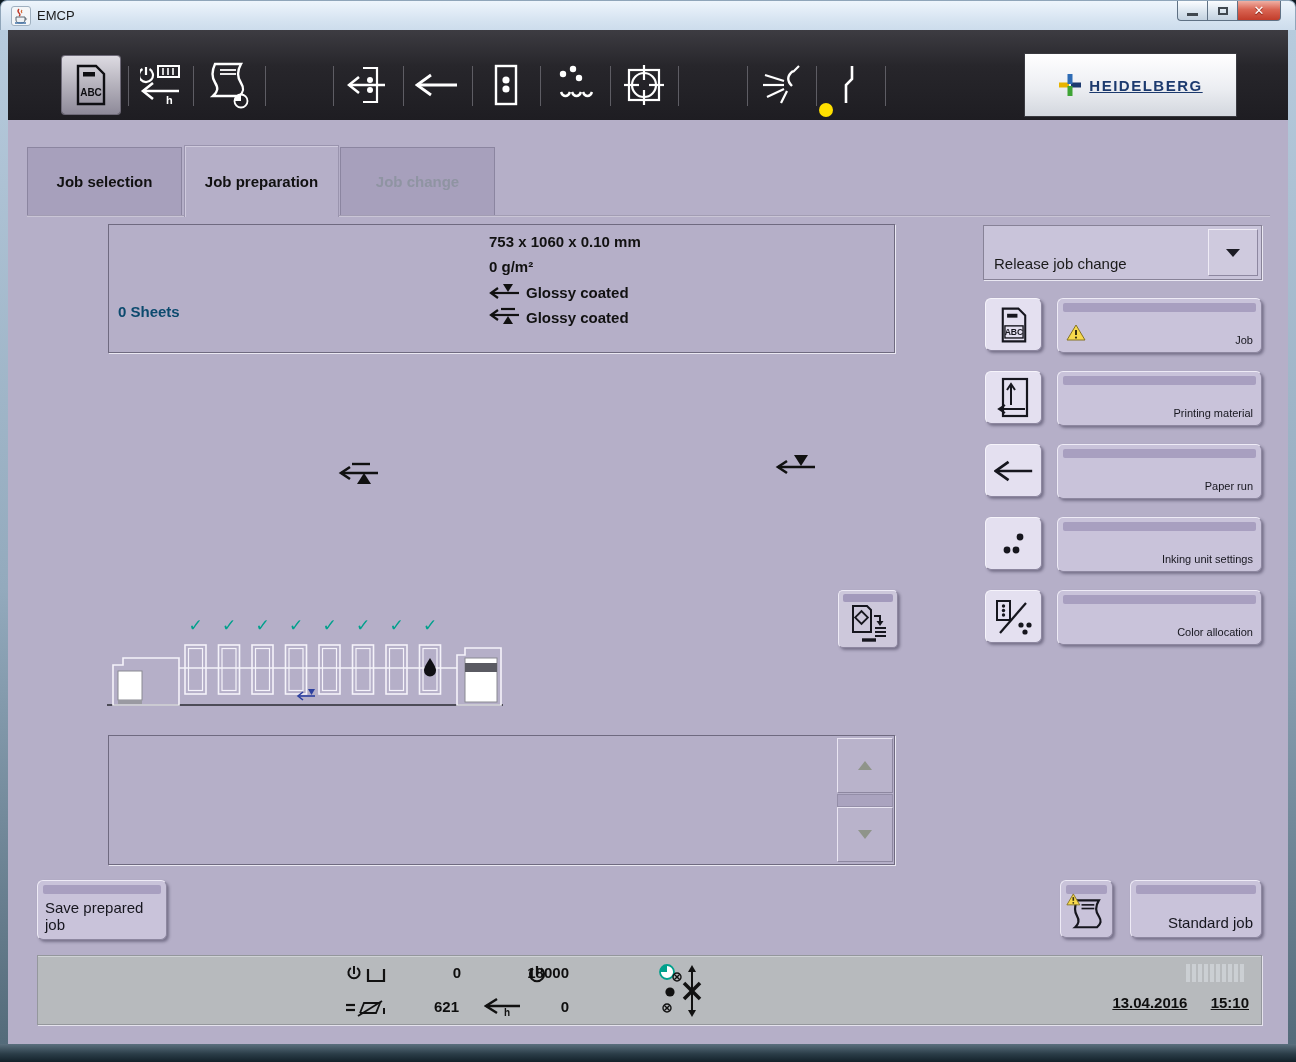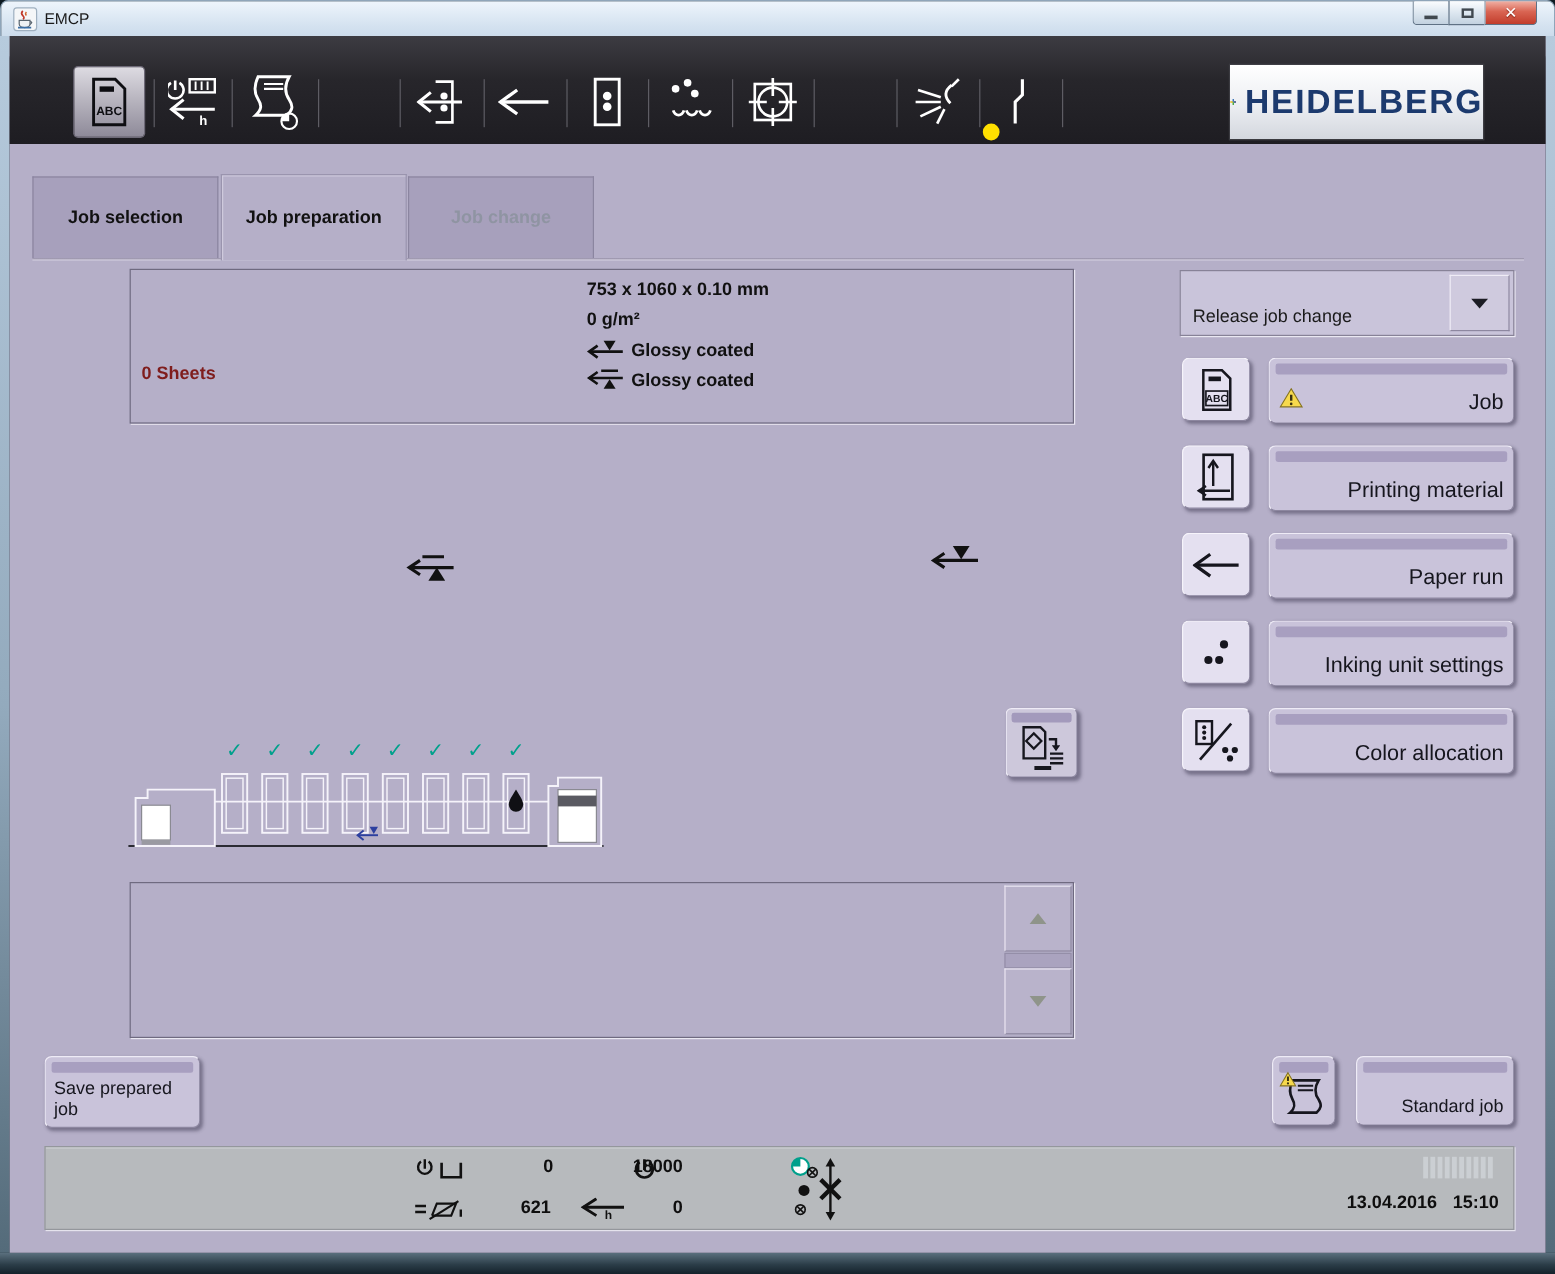--- a/index.html
+++ b/index.html
@@ -37,58 +37,58 @@
   .toolbar { position:absolute; top:0; left:0; right:0; height:90px;
     background:linear-gradient(180deg,#3d3c42 0%,#27262b 40%,#1e1d22 100%); }
   .tb-btn { position:absolute; top:26px; width:58px; height:58px; display:flex; align-items:center; justify-content:center; }
   .tb-btn.selected { background:linear-gradient(180deg,#dddbe2 0%,#b9b6c0 45%,#8e8a99 100%);
     border-radius:3px; box-shadow:0 0 0 1px #6e6a78; }
   .tb-sep { position:absolute; top:36px; width:1px; height:40px; background:#5e5d64; }
   .status-dot { position:absolute; width:14px; height:14px; border-radius:50%; background:#ffe000; top:73px; }
   .logo-panel { position:absolute; top:23px; left:1016px; width:213px; height:64px;
     background:linear-gradient(180deg,#ffffff 0%,#eceef2 55%,#d3d7de 100%);
     border:1px solid #3a3a40; display:flex; align-items:center; justify-content:center; gap:7px; }
-  .logo-text { font-size:28px; font-weight:bold; letter-spacing:1.5px; color:#1c3a6e; }
+  .logo-text { font-size:15px; font-weight:bold; letter-spacing:1.5px; color:#1c3a6e;text-decoration:underline; }
 
   
   .content { position:absolute; top:90px; left:0; right:0; bottom:0; }
 
   
   .tab { position:absolute; top:27px; height:68px; width:155px; background:#a7a0bc;
     border:1px solid #8b85a0; border-bottom:none; display:flex; align-items:center; justify-content:center;
     font-size:15px; font-weight:bold; color:#111; }
   .tab.active { top:25px; height:72px; background:#b5afc8; z-index:3;
     border-color:#9a94ae; box-shadow:inset 1px 1px 0 #cfcadd; }
   .tab.disabled { color:#8f94a2; }
   .tab-line { position:absolute; top:95px; left:19px; width:1243px; height:2px;
     background:linear-gradient(180deg,#8f89a2,#ddd9e7); z-index:1; }
 
   
   .sunken { position:absolute; border:1px solid #6f6a80; box-shadow:1px 1px 0 rgba(248,246,252,.8); background:#b5afc8; }
   .infobox { left:100px; top:104px; width:787px; height:129px; }
-  .sheets-label { position:absolute; left:9px; top:78px; font-size:15px; font-weight:bold; color:#7f1d1d; }
+  .sheets-label { position:absolute; left:9px; top:78px; font-size:15px; font-weight:bold; color:#0c4a6e; }
   .spec-line { position:absolute; left:380px; font-size:15px; font-weight:bold; color:#111; display:flex; align-items:center; gap:5px; }
 
   
   .dropdown { position:absolute; left:975px; top:105px; width:279px; height:55px; background:#c9c4da;
     border:1px solid #878297; box-shadow:1px 1px 0 rgba(248,246,252,.8); }
   .dropdown-label { position:absolute; left:10px; bottom:7px; font-size:15px; color:#1a1a1a; }
   .dropdown-arrow-btn { position:absolute; right:3px; top:3px; bottom:3px; width:50px; background:#cfcade;
     border:1px solid #8d87a0; border-top-color:#efecf6; border-left-color:#efecf6;
     display:flex; align-items:center; justify-content:center; }
   .tri-down { width:0; height:0; border:7px solid transparent; border-top:8px solid #1c1c24; margin-top:7px; }
 
   .sq-btn { position:absolute; width:57px; height:53px; background:#e4e0f0; border-radius:6px;
     border:1px solid #8d87a0; border-top-color:#f6f4fb; border-left-color:#f6f4fb;
     box-shadow:2px 2px 3px rgba(45,40,65,.45); display:flex; align-items:center; justify-content:center; }
   .big-btn { position:absolute; left:1049px; width:205px; height:55px; background:#c9c3da; border-radius:6px;
     border:1px solid #8d87a0; border-top-color:#eeebf6; border-left-color:#eeebf6;
     box-shadow:2px 2px 3px rgba(45,40,65,.45); }
   .big-btn .strip { position:absolute; left:5px; right:5px; top:4px; height:9px; background:#a89fc0; border-radius:2px; }
-  .big-btn .lbl { position:absolute; right:8px; bottom:6px; font-size:18px; color:#16161e; }
+  .big-btn .lbl { position:absolute; right:8px; bottom:6px; font-size:11px; color:#16161e; }
   .big-btn .warn { position:absolute; left:8px; bottom:7px; }
 
   
   .coat-mark { position:absolute; }
 
   
   .press { position:absolute; left:97px; top:488px; }
 
   
   .transfer-btn { position:absolute; left:830px; top:470px; width:60px; height:58px; background:#cdc8db; border-radius:5px;
@@ -115,21 +115,21 @@
   .footer-btn .lbl { position:absolute; bottom:6px; font-size:15px; color:#16161e; }
 
   
   .statusbar { position:absolute; left:29px; top:835px; width:1225px; height:70px; background:#b7babd;
     border:1px solid #94979c; box-shadow:inset 0 1px 0 #cfd2d5, 1px 1px 0 rgba(250,250,252,.7); }
   .st-icon { position:absolute; }
   .st-val { position:absolute; font-size:15px; font-weight:bold; color:#0e0e0e; text-align:right; }
   .segbar { position:absolute; left:1148px; top:8px; height:18px; display:flex; gap:2px; }
   .segbar i { width:4px; height:18px; background:#cbcfd3; }
   .datetime { position:absolute; right:12px; top:38px; font-size:15px; font-weight:bold; color:#0e0e0e; }
-  .datetime span { margin-left:9px; }
+  .datetime span { margin-left:19px;text-decoration:underline; }
 
   svg text { font-family:"Liberation Sans","DejaVu Sans",sans-serif; }
 </style>
 </head>
 <body>
 
 <div class="win">
 
   <div class="titlebar">
     <span class="win-icon">

